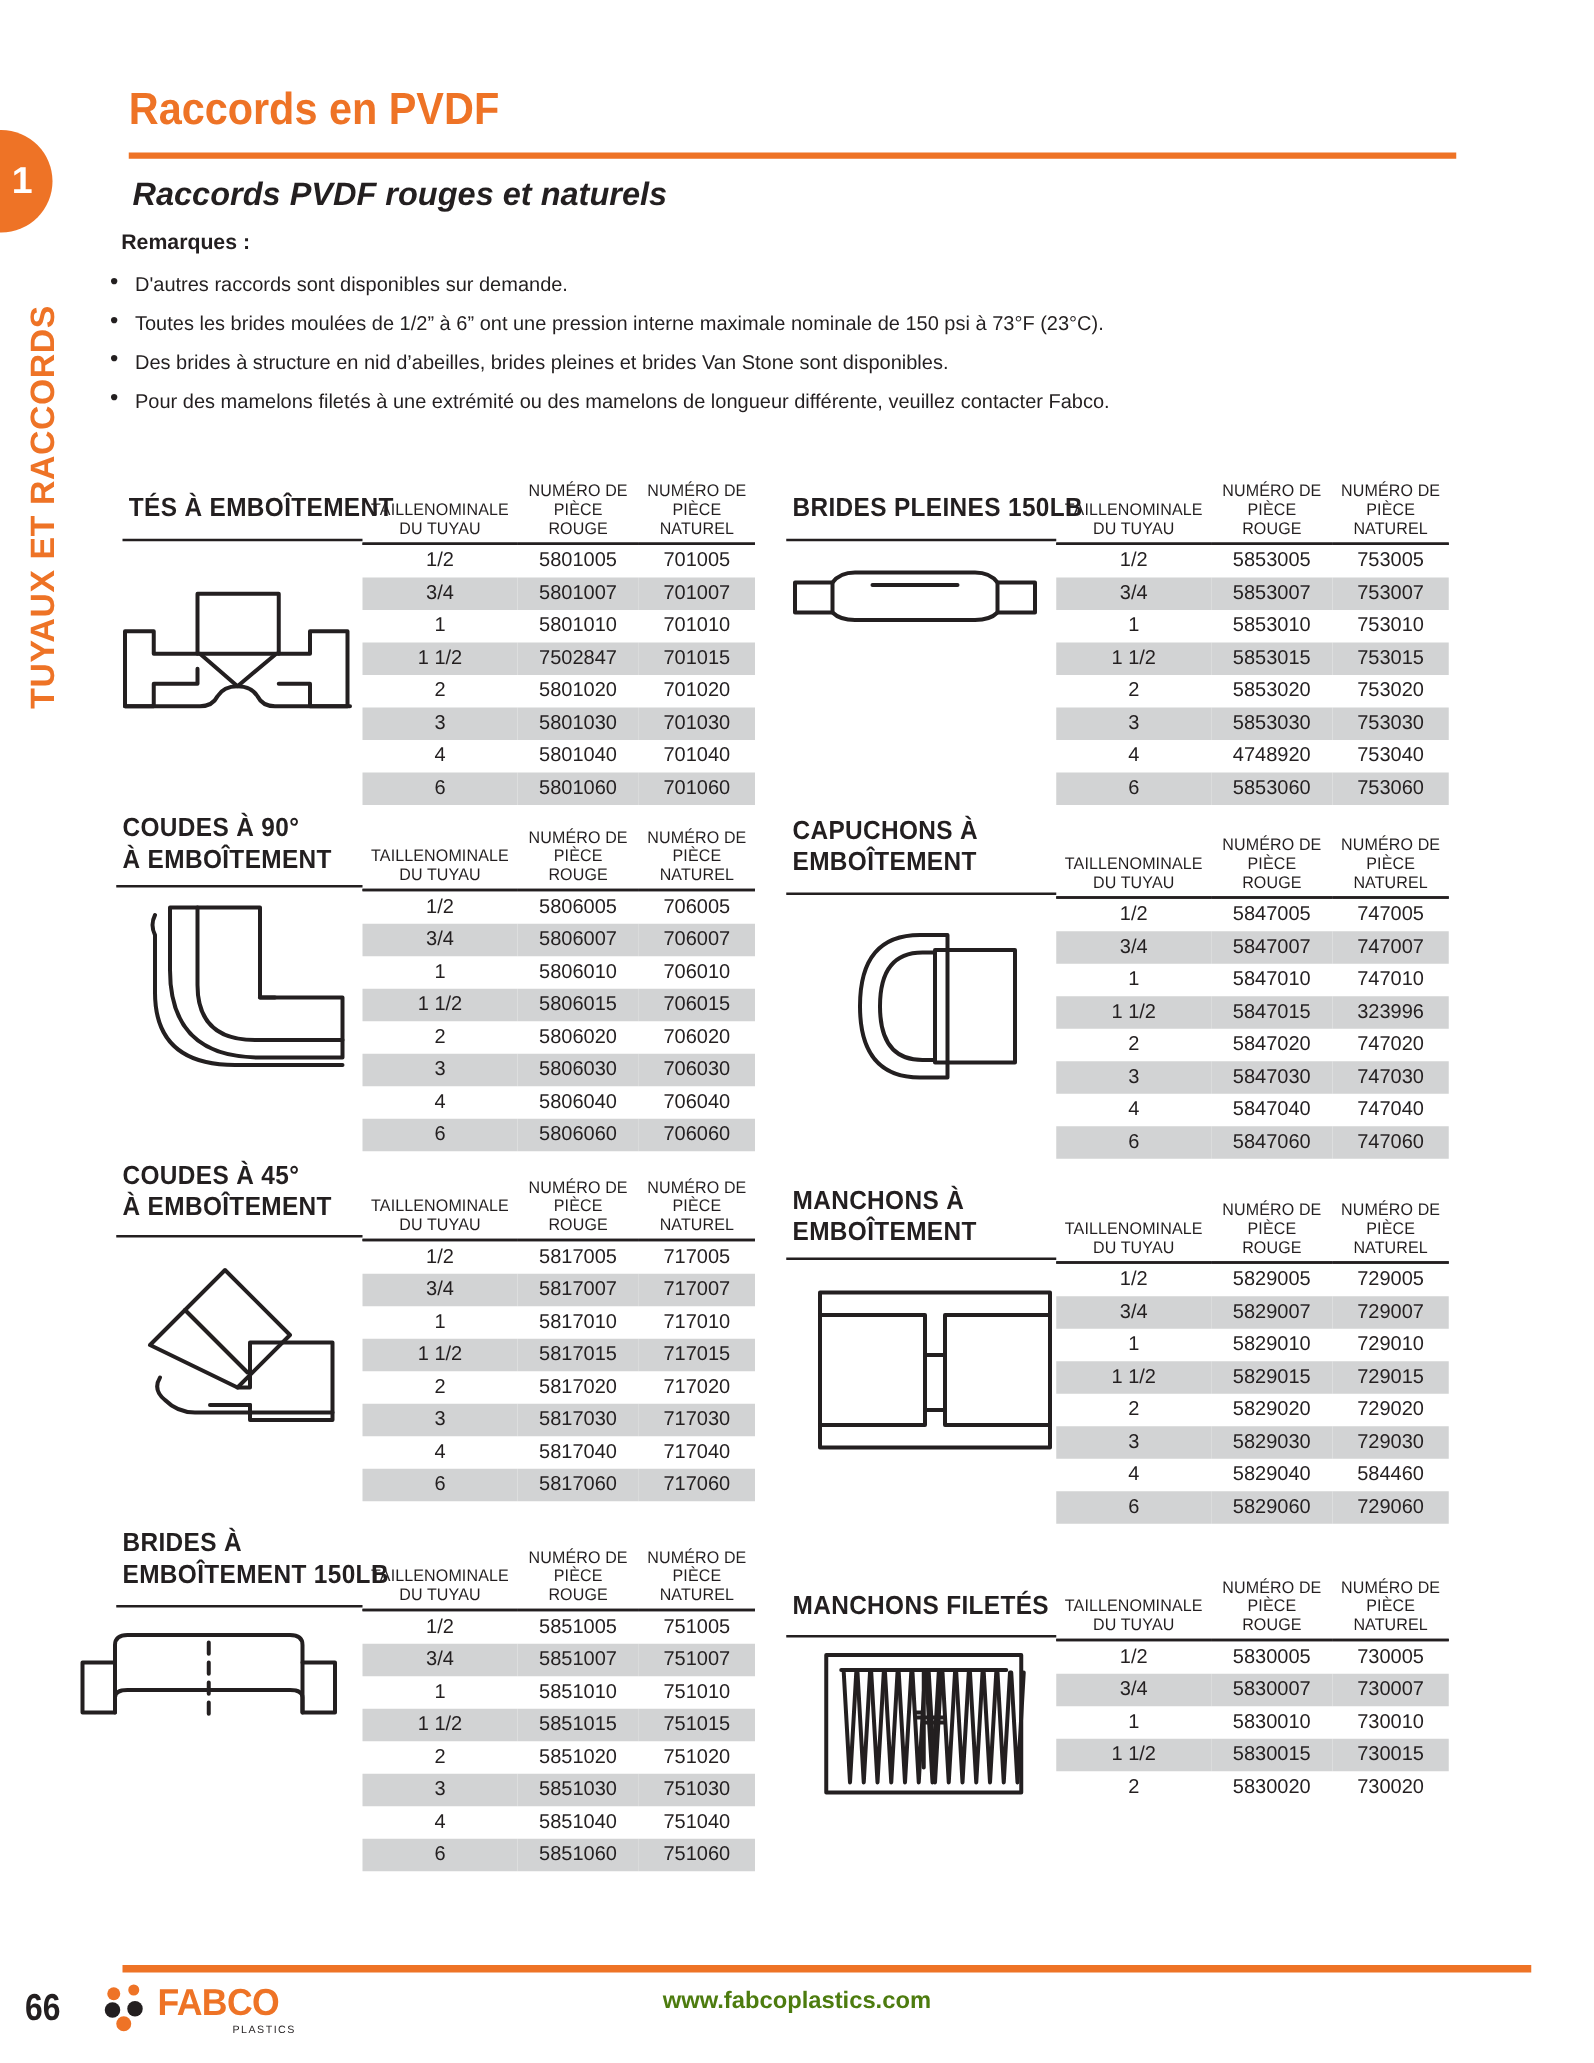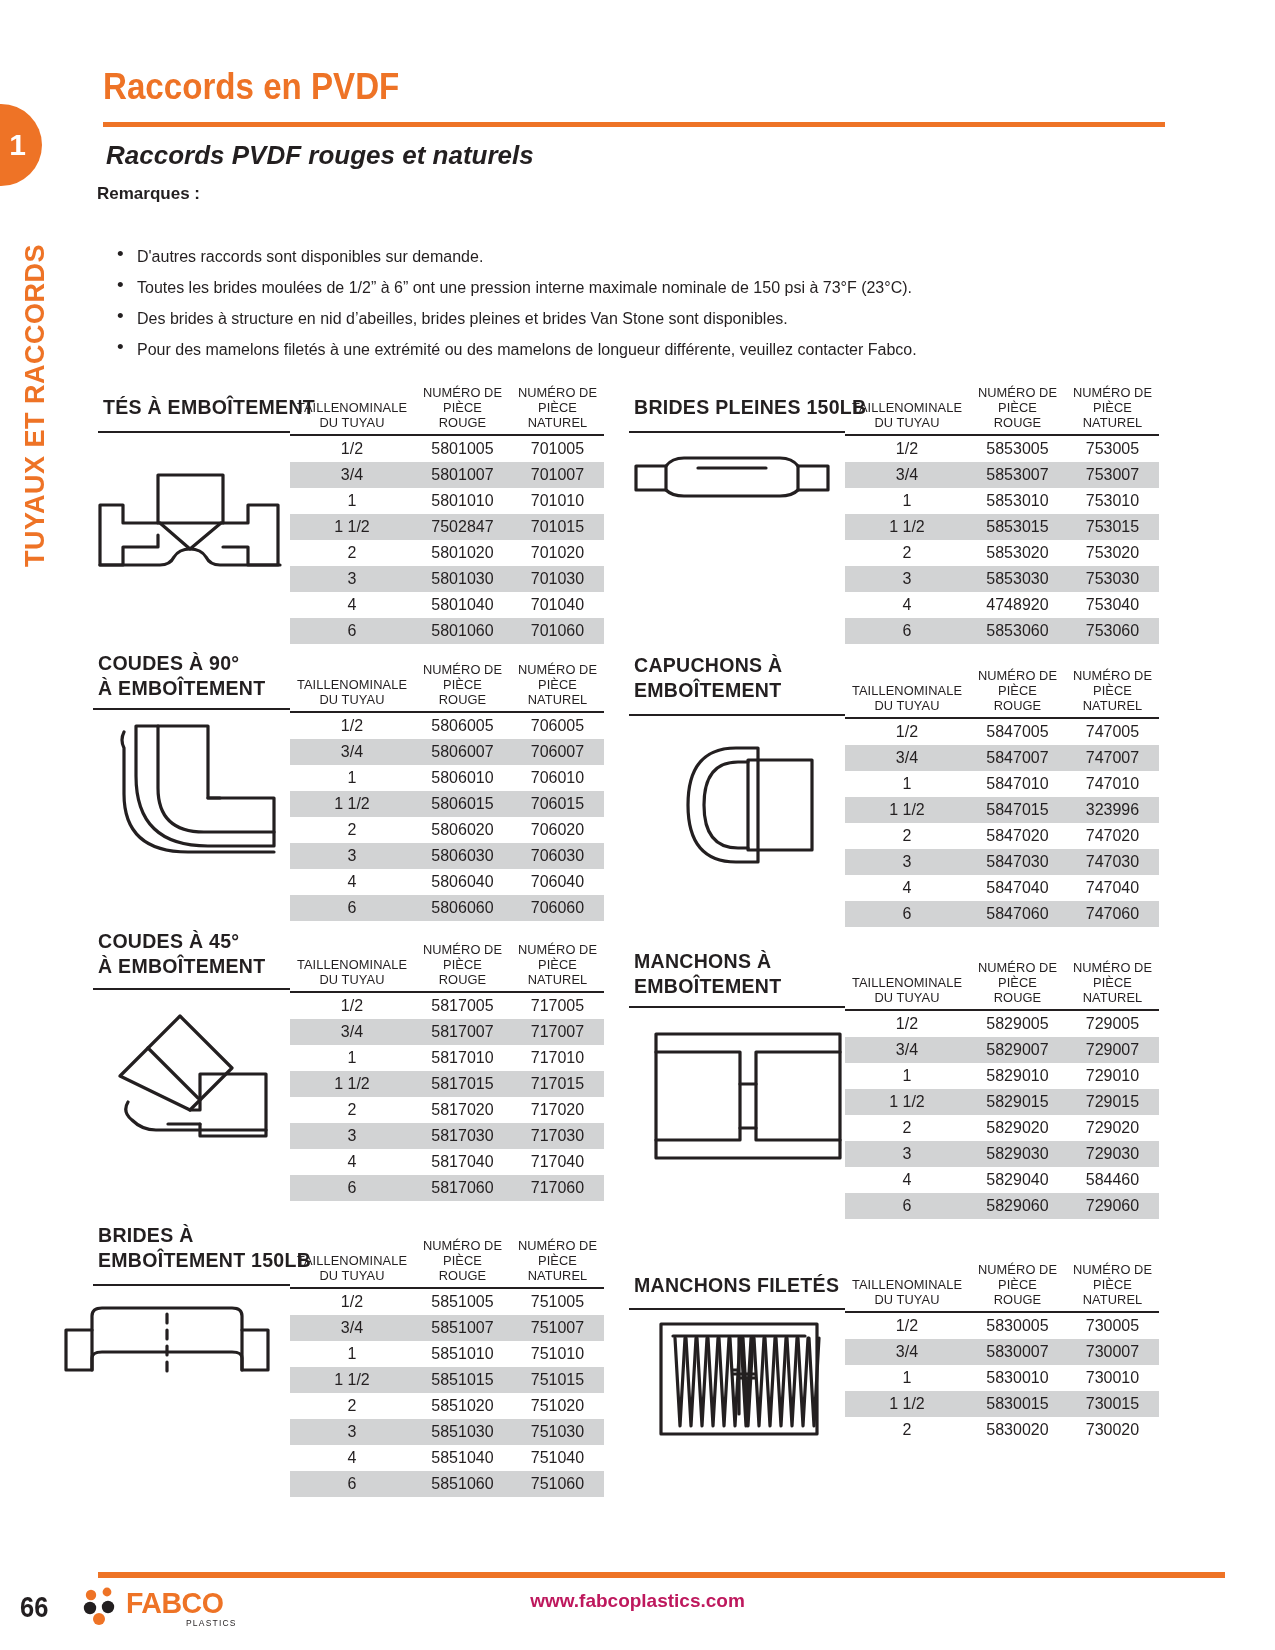--- a/index.html
+++ b/index.html
@@ -63,21 +63,21 @@
     position: absolute; left: 90px; top: 140px;
     font-size: 26px; font-weight: bold; font-style: italic;
     color: #231f20;
     font-family: "Liberation Sans", sans-serif;
     margin-left: 16px;
   }
   .remarks-title {
     position: absolute; left: 97px; top: 184px;
     font-size: 17px; font-weight: bold; color: #231f20; text-align: center;
   }
-  .bullets { position: absolute; left: 113px; top: 213px; width: 1060px; margin-top: 28px; }
+  .bullets { position: absolute; left: 84px; top: 213px; width: 1060px; }
   .bullets li {
     list-style: none;
     position: relative;
     padding-left: 24px;
     font-size: 16px;
     line-height: 31px;
     color: #231f20;
   }
   .bullets li::before {
     content: "\2022";
@@ -157,21 +157,21 @@
   .logo-sub {
     font-family: "Liberation Sans", sans-serif;
     font-size: 8.5px; font-weight: normal; color: #231f20;
     letter-spacing: 1.2px;
     position: absolute; left: 104px; top: 32px;
   }
   .weburl {
     position: absolute; left: 0; top: 1590px; width: 1275px;
     text-align: center;
     font-family: "Liberation Sans Narrow", "Liberation Sans", sans-serif;
-    font-size: 19px; font-weight: bold; color: #be185d;
+    font-size: 19px; font-weight: bold; color: #4d7c0f;
     letter-spacing: 0px;
   }
 </style>
 </head>
 <body>
 
 <div class="page">
 
   <div class="tab-bullet">
     <span>1</span>

